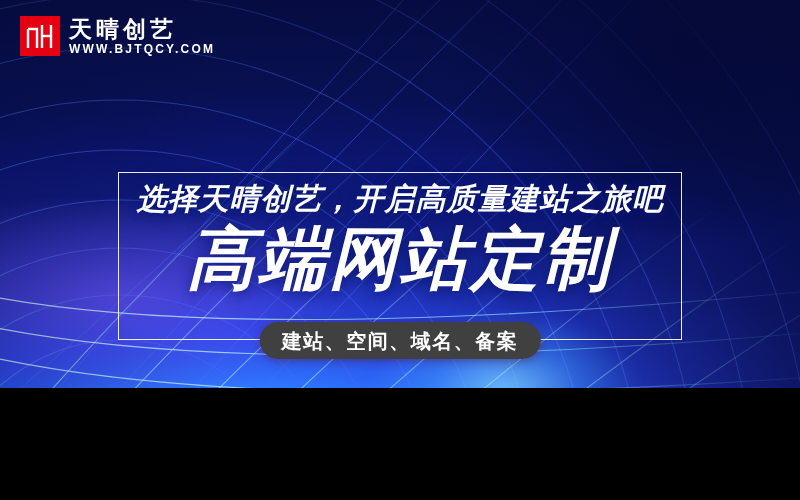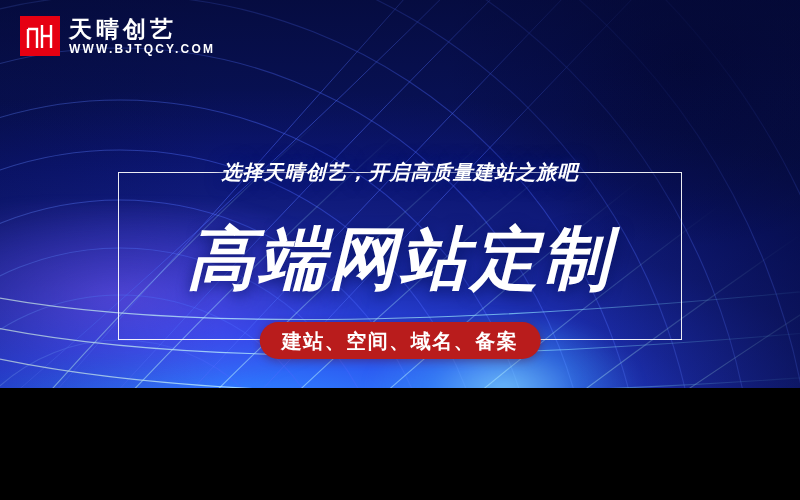--- a/index.html
+++ b/index.html
@@ -123,28 +123,29 @@
     left: 0;
     right: 0;
     top: 152px;
     text-align: center;
     z-index: 6;
   }
   .tagline span {
     display: inline-block;
     padding: 0 16px;
     background: transparent;
-    font-size: 20px;
+    font-size: 30px;
     font-weight: bold;
     font-style: italic;
     color: #ffffff;
     letter-spacing: 1px;
     line-height: 40px;
     font-family: "DejaVu Sans", "Liberation Sans", sans-serif;
     text-shadow: 0 0 9px rgba(10,25,120,0.95), 0 0 18px rgba(10,25,120,0.8);
+    margin-top: 27px;
   }
 
   
   .headline {
     position: absolute;
     left: 0;
     right: 0;
     top: 214px;
     text-align: center;
     z-index: 6;
@@ -162,21 +163,21 @@
   }
 
   
   .pill {
     position: absolute;
     left: 50%;
     top: 322px;
     transform: translateX(-50%);
     min-width: 278px;
     height: 37px;
-    background: #b91c1c;
+    background: #404040;
     border-radius: 19px;
     display: flex;
     align-items: center;
     z-index: 8;
     box-shadow: 0 2px 10px rgba(90,0,0,0.35);
   }
   .pill span {
     font-size: 20px;
     font-weight: bold;
     color: #ffffff;

